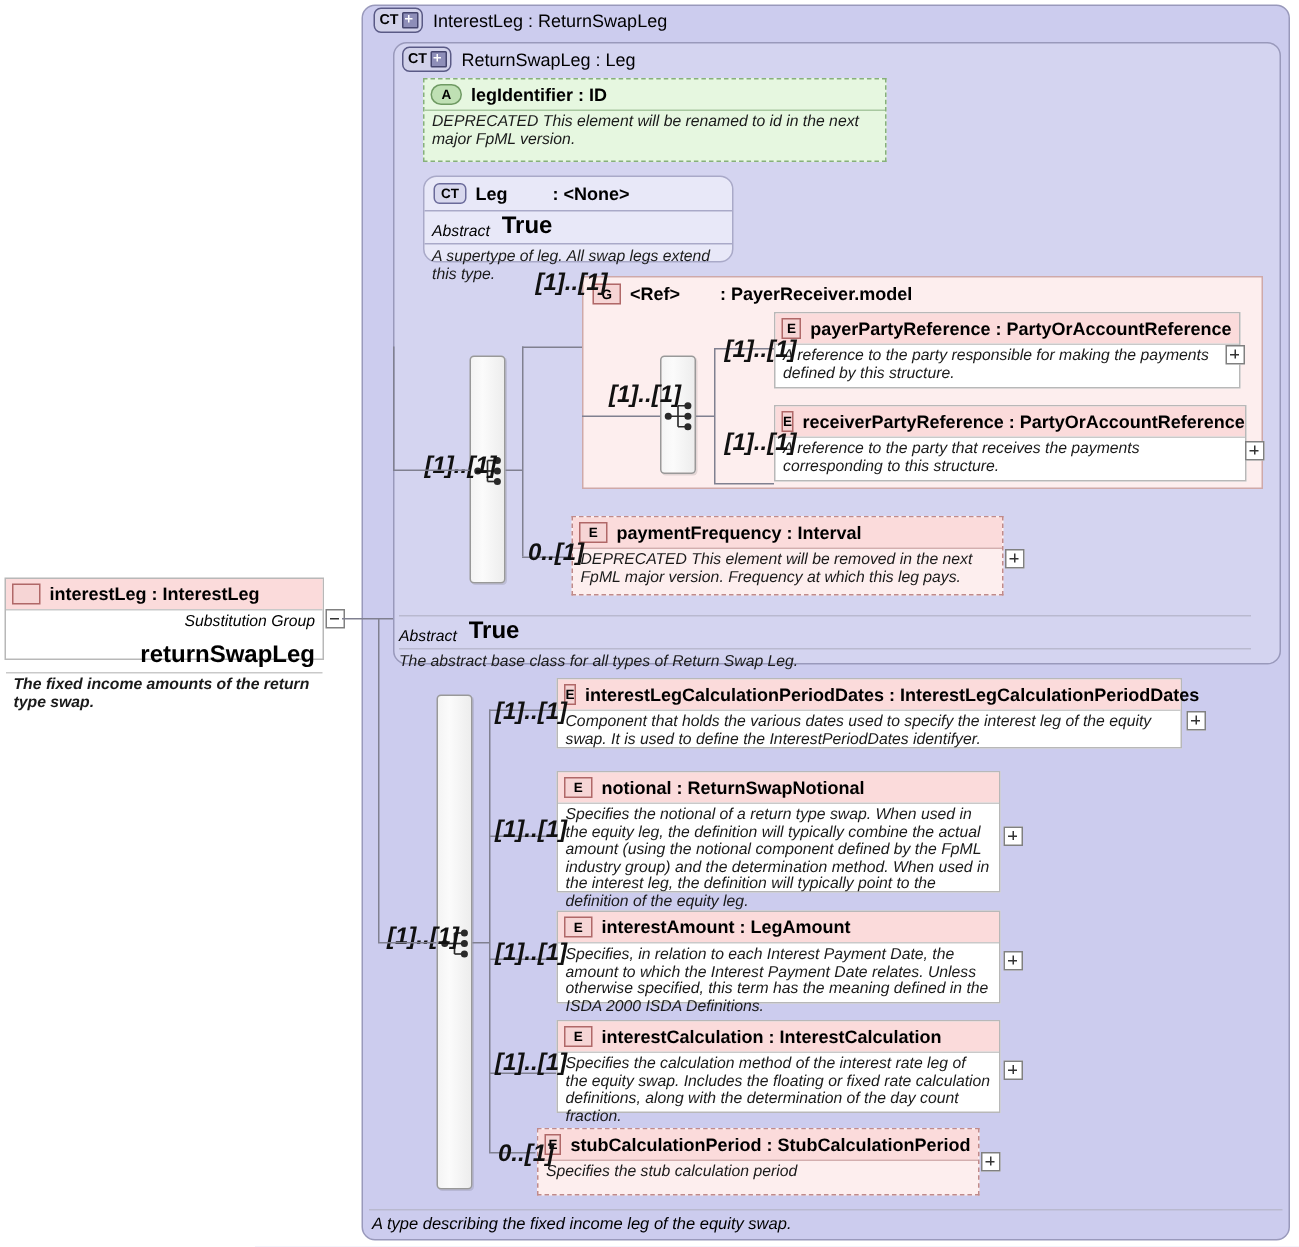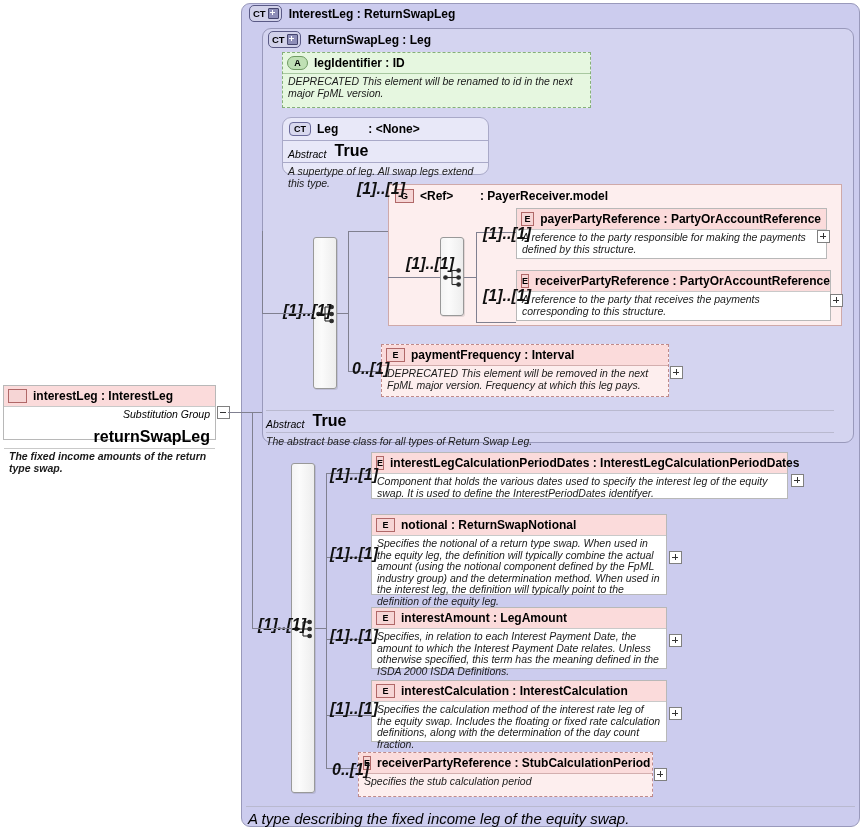--- a/index.html
+++ b/index.html
@@ -43,41 +43,41 @@
   
   .ctbadge{display:inline-flex;align-items:center;justify-content:center;
            height:15px;padding:0 2px 0 3px;background:#d2d2ea;
            border:1.4px solid #5a5a86;border-radius:5px;margin-right:7px;}
   .ctbadge .lbl{font-size:9.5px;font-weight:bold;letter-spacing:0;}
   .ctbadge .plus{display:inline-block;width:9px;height:9px;margin-left:2px;
       background:#8e8eb8;border:1px solid #45456e;position:relative;border-radius:1px;}
   .ctbadge .plus:before,.ctbadge .plus:after{content:"";position:absolute;background:#fff;}
   .ctbadge .plus:before{left:1px;top:3px;width:5px;height:1px;}
   .ctbadge .plus:after{left:3px;top:1px;width:1px;height:5px;}
-  .ct-label{font-weight:bold;font-size:12px;}
+  .ct-label{font-weight:normal;font-size:12px;}
 
   
   .seq{background:linear-gradient(to right,#f4f4f4 0%,#fbfbfb 35%,#ededed 100%);
        border:1px solid #999;border-radius:3px;box-shadow:1px 1px 0 rgba(0,0,0,.10);}
 
   
   .ln{background:#808090;}
   .lnh{height:1px;}
   .lnv{width:1px;}
 
   
   .pm{width:11px;height:11px;background:#fff;border:1px solid #808080;position:absolute;}
   .pm:before{content:"";position:absolute;left:2px;top:4.5px;width:6px;height:1px;background:#333;}
   .pm.plus:after{content:"";position:absolute;left:4.5px;top:2px;width:1px;height:6px;background:#333;}
 
   
   .card{position:absolute;font-style:italic;font-size:16px;font-weight:bold;
         color:#111;white-space:nowrap;}
 
-  .footnote{font-style:italic;font-size:15px;}
+  .footnote{font-style:italic;font-size:11px;}
   .sep-line{height:1px;background:#b9b9cf;}
 </style>
 </head>
 <body>
 
 <div class="abs ct-outer" style="left:241px;top:3px;width:619px;height:824px;"></div>
 
 <div class="abs" style="left:249px;top:5px;display:flex;align-items:center;">
   <span class="ctbadge">
     <span class="lbl">CT</span>
@@ -306,20 +306,20 @@
   <div class="node-body">
     <div class="node-doc">Specifies the calculation method of the interest rate leg of the equity swap. Includes the floating or fixed rate calculation definitions, along with the determination of the day count fraction.</div>
   </div>
 </div>
 <div class="card" style="left:330px;top:700px;">[1]..[1]</div>
 <div class="pm plus" style="left:669px;top:707px;"></div>
 
 <div class="abs node dashed" style="left:358px;top:752px;width:295px;height:45px;background:#fdeeee;">
   <div class="node-head" style="background:#fbdbdb;">
     <span class="ic ic-e">E</span>
-    <span class="node-title">receiverPartyReference : StubCalculationPeriod</span>
+    <span class="node-title">stubCalculationPeriod : StubCalculationPeriod</span>
   </div>
   <div class="node-body" style="border-top:1px solid #d3aeae;">
     <div class="node-doc">Specifies the stub calculation period</div>
   </div>
 </div>
 <div class="card" style="left:332px;top:761px;">0..[1]</div>
 <div class="pm plus" style="left:654px;top:768px;"></div>
 
 </body></html>

